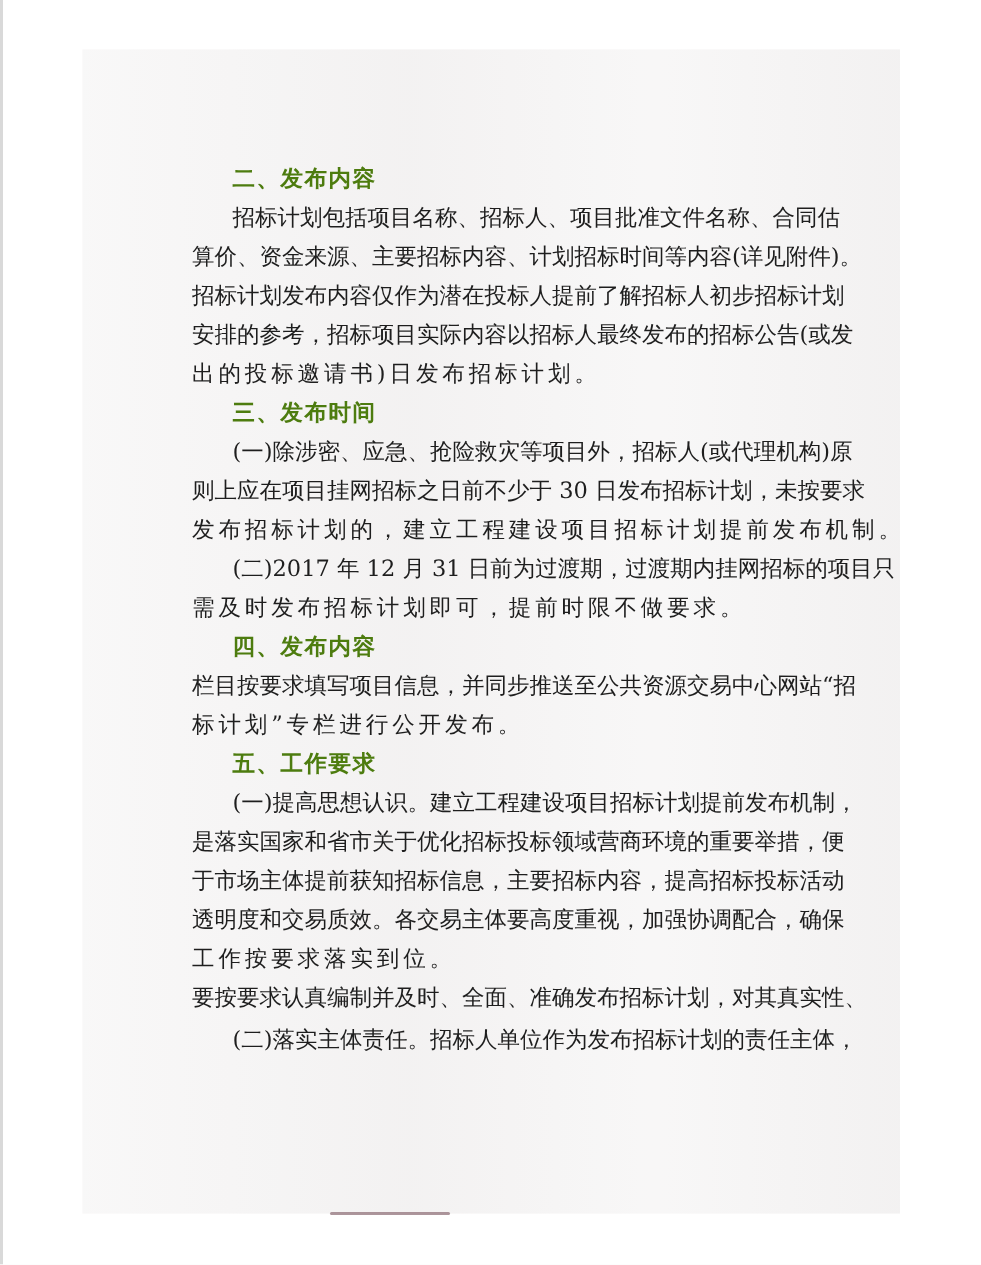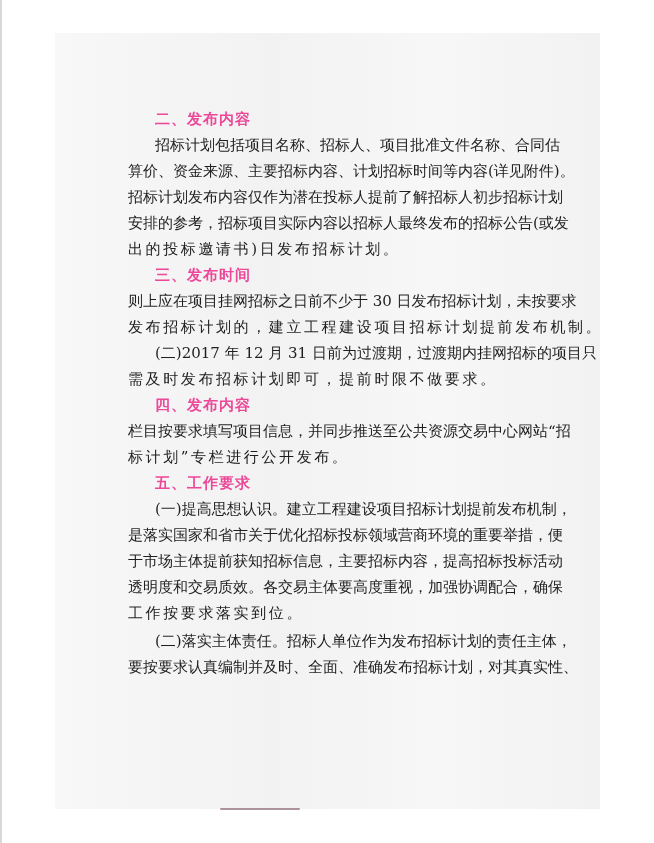--- a/index.html
+++ b/index.html
@@ -59,52 +59,53 @@
       text-align: justify;
       text-align-last: justify;
       letter-spacing: 0;
     }
     .indent { padding-left: 27px; }
     .heading {
       font-family: "DejaVu Sans", "Liberation Sans", sans-serif;
       font-weight: bold;
       font-size: 15px;
       letter-spacing: 1px;
-      color: #ec4899;
+      color: #4d7c0f;
     }
   </style>
 </head>
 <body>
 
 <div class="left-strip"></div>
 
 <div class="page"></div>
 <div class="page-mark"></div>
 
 <div class="content">
 
   <div class="line heading indent">二、发布内容</div>
   <div class="line justify indent">招标计划包括项目名称、招标人、项目批准文件名称、合同估</div>
   <div class="line justify">算价、资金来源、主要招标内容、计划招标时间等内容(详见附件)。</div>
   <div class="line justify">招标计划发布内容仅作为潜在投标人提前了解招标人初步招标计划</div>
   <div class="line justify">安排的参考，招标项目实际内容以招标人最终发布的招标公告(或发</div>
   <div class="line">出的投标邀请书)日发布招标计划。</div>
 
   <div class="line heading indent">三、发布时间</div>
+  <div class="line justify indent">(一)除涉密、应急、抢险救灾等项目外，招标人(或代理机构)原</div>
   <div class="line justify">则上应在项目挂网招标之日前不少于 30 日发布招标计划，未按要求</div>
   <div class="line">发布招标计划的，建立工程建设项目招标计划提前发布机制。</div>
   <div class="line justify indent">(二)2017 年 12 月 31 日前为过渡期，过渡期内挂网招标的项目只</div>
   <div class="line">需及时发布招标计划即可，提前时限不做要求。</div>
 
   <div class="line heading indent">四、发布内容</div>
   <div class="line justify">栏目按要求填写项目信息，并同步推送至公共资源交易中心网站“招</div>
   <div class="line">标计划”专栏进行公开发布。</div>
 
   <div class="line heading indent">五、工作要求</div>
   <div class="line justify indent">(一)提高思想认识。建立工程建设项目招标计划提前发布机制，</div>
   <div class="line justify">是落实国家和省市关于优化招标投标领域营商环境的重要举措，便</div>
   <div class="line justify">于市场主体提前获知招标信息，主要招标内容，提高招标投标活动</div>
   <div class="line justify">透明度和交易质效。各交易主体要高度重视，加强协调配合，确保</div>
   <div class="line">工作按要求落实到位。</div>
+  <div class="line justify">要按要求认真编制并及时、全面、准确发布招标计划，对其真实性、</div>
   <div class="line justify indent" style="margin-top:2px">(二)落实主体责任。招标人单位作为发布招标计划的责任主体，</div>
-  <div class="line justify">要按要求认真编制并及时、全面、准确发布招标计划，对其真实性、</div>
 
 </div>
 
 </body></html>

